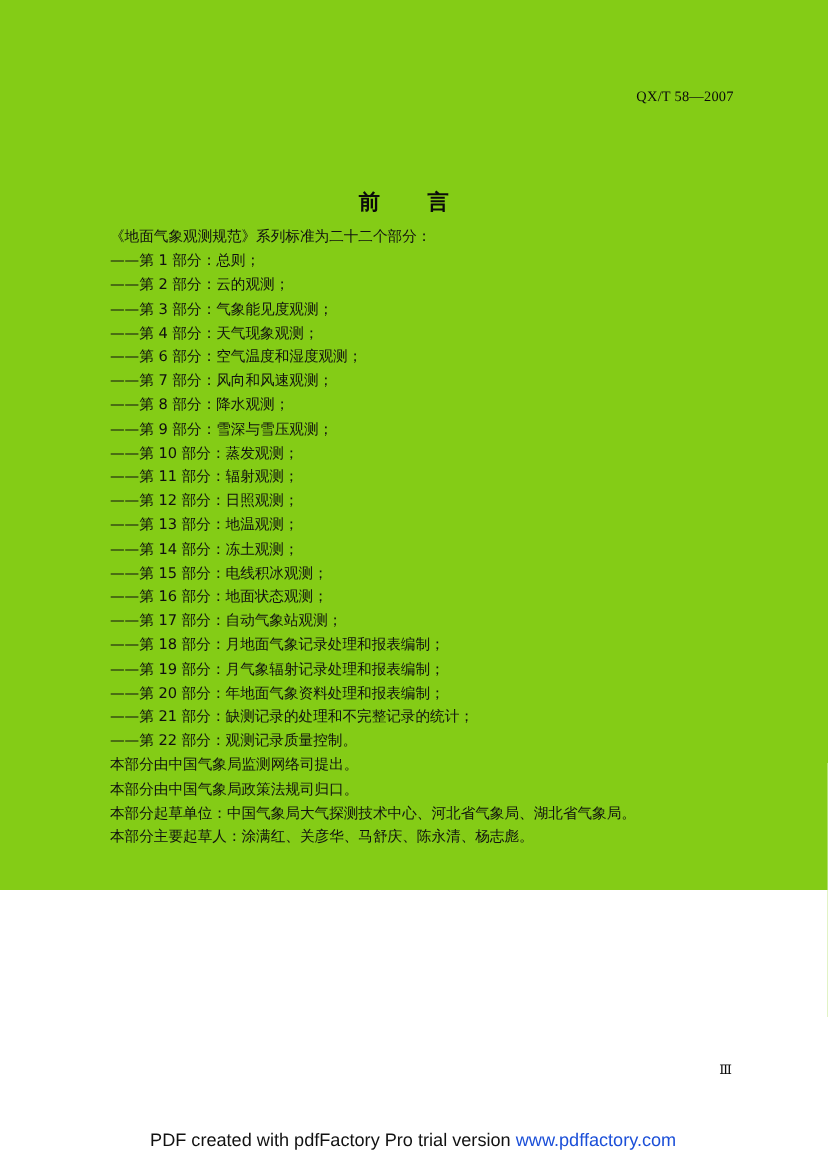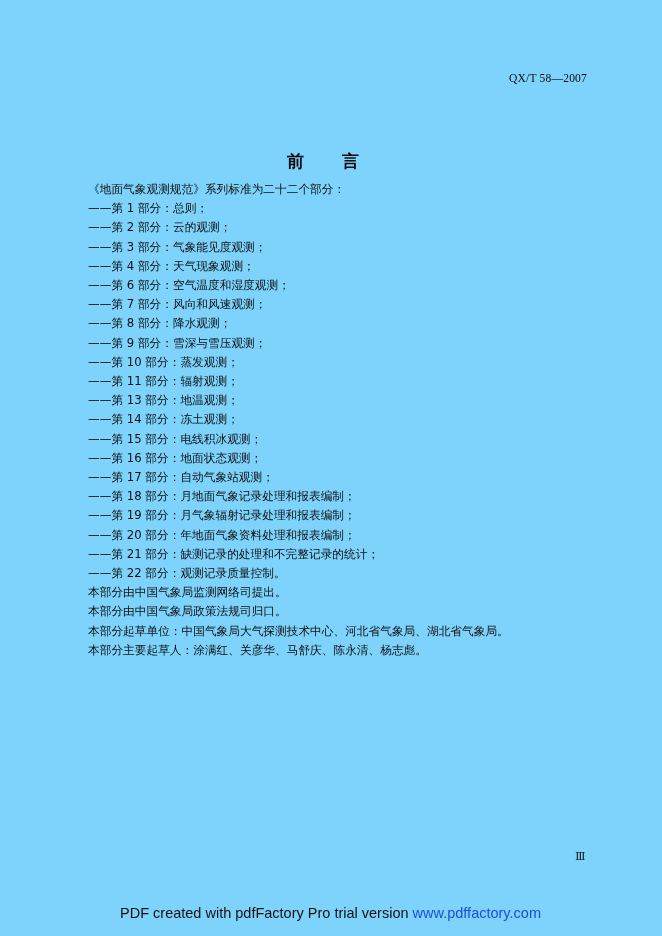--- a/index.html
+++ b/index.html
@@ -13,22 +13,22 @@
     position: relative;
     font-family: "DejaVu Sans", "Liberation Sans", sans-serif;
     color: #0b0b0b;
     overflow: hidden;
   }
   .page {
     position: absolute;
     left: 0;
     top: 0;
     width: 662px;
-    height: 936px;
-    background: #7dd3fc;
+    height: 712px;
+    background: #84cc16;
   }
   .header-code {
     position: absolute;
     right: 75px;
     top: 72px;
     font-size: 11.5px;
     letter-spacing: 0.2px;
     font-family: "Liberation Serif", "DejaVu Serif", serif;
     white-space: nowrap;
   }
@@ -96,20 +96,21 @@
     <p>——第 1 部分：总则；</p>
     <p>——第 2 部分：云的观测；</p>
     <p>——第 3 部分：气象能见度观测；</p>
     <p>——第 4 部分：天气现象观测；</p>
     <p>——第 6 部分：空气温度和湿度观测；</p>
     <p>——第 7 部分：风向和风速观测；</p>
     <p>——第 8 部分：降水观测；</p>
     <p>——第 9 部分：雪深与雪压观测；</p>
     <p>——第 10 部分：蒸发观测；</p>
     <p>——第 11 部分：辐射观测；</p>
+    <p>——第 12 部分：日照观测；</p>
     <p>——第 13 部分：地温观测；</p>
     <p>——第 14 部分：冻土观测；</p>
     <p>——第 15 部分：电线积冰观测；</p>
     <p>——第 16 部分：地面状态观测；</p>
     <p>——第 17 部分：自动气象站观测；</p>
     <p>——第 18 部分：月地面气象记录处理和报表编制；</p>
     <p>——第 19 部分：月气象辐射记录处理和报表编制；</p>
     <p>——第 20 部分：年地面气象资料处理和报表编制；</p>
     <p>——第 21 部分：缺测记录的处理和不完整记录的统计；</p>
     <p>——第 22 部分：观测记录质量控制。</p>

